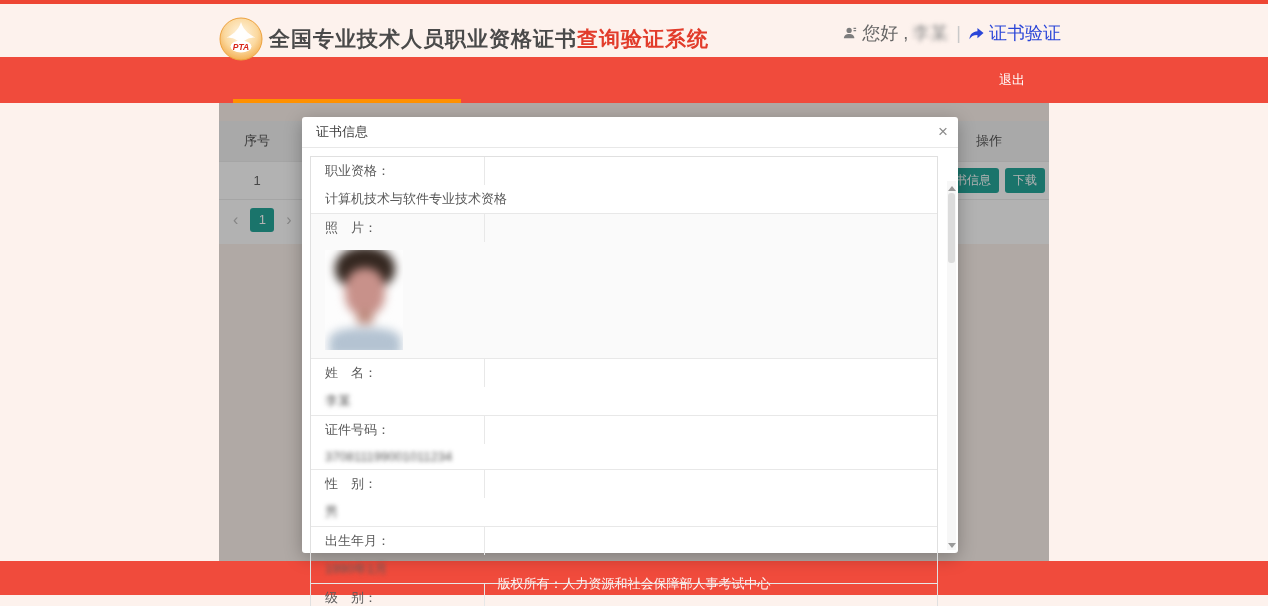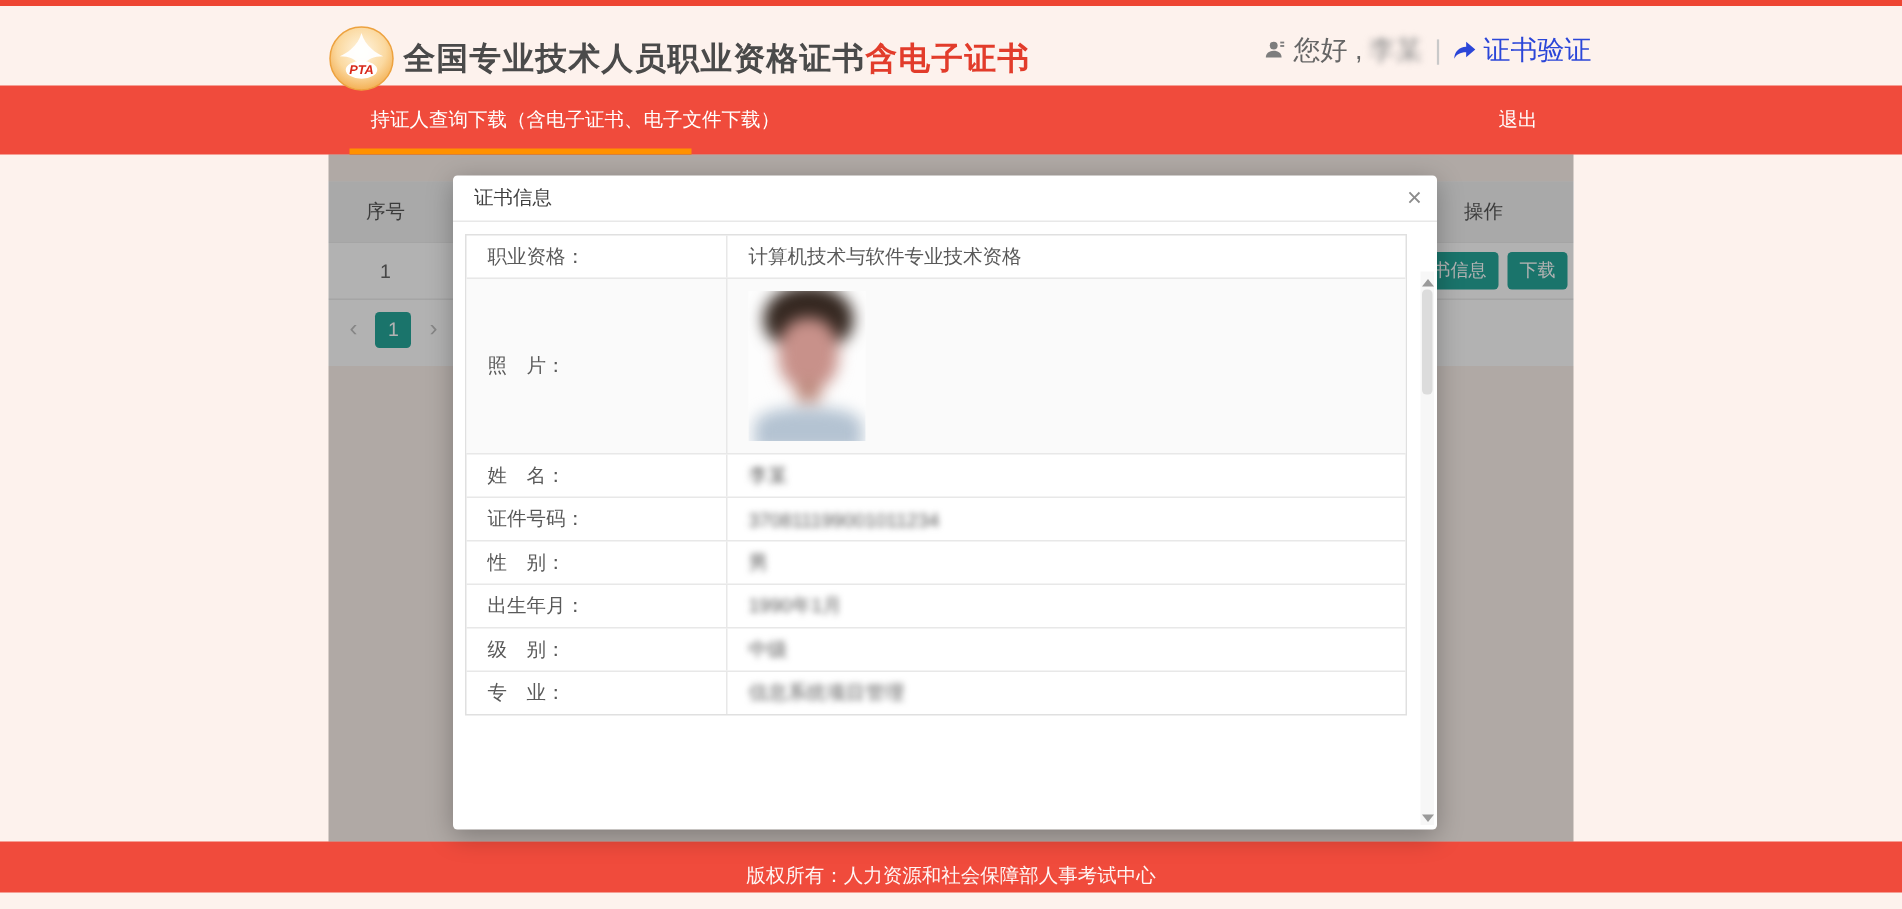--- a/index.html
+++ b/index.html
@@ -44,21 +44,21 @@
   .pagi-extra { color:#999; font-size:12px; }
 
   
   .overlay { position:absolute; inset:0; background:rgba(0,0,0,0.30); z-index:5; }
   .modal { position:absolute; left:83px; top:14px; width:656px; height:436px; background:#fff; z-index:10; border-radius:3px; box-shadow:0 4px 18px rgba(0,0,0,0.28); }
   .modal-head { height:31px; line-height:30px; padding:0 14px; font-size:13px; color:#404040; border-bottom:1px solid #e8e8e8; position:relative; }
   .modal-close { position:absolute; right:10px; top:0; font-size:17px; color:#8c8c8c; line-height:30px; cursor:pointer; }
   .modal-body { position:relative; padding:8px 20px 0 8px; height:405px; }
 
   .info-table { border:1px solid #e0e0e0; }
-  .irow { display:flex; border-top:1px solid #e8e8e8; min-height:27px; }
+  .irow { display:flex; border-top:1px solid #e8e8e8; min-height:27px;flex-direction:column; }
   .irow:first-child { border-top:none; }
   .ilabel { width:174px; padding:5px 0 5px 14px; font-size:13px; color:#595959; border-right:1px solid #e8e8e8; display:flex; align-items:center; }
   .ival { flex:1; padding:5px 14px; font-size:13px; color:#595959; display:flex; align-items:center; }
   .photo-row { background:#fafafa; min-height:112px; }
 
   .photo { width:78px; height:100px; position:relative; overflow:hidden; background:#fdfdfd; margin:3px 0; }
   .ph-blur { position:absolute; inset:-6px; filter:blur(5px); }
   .ph-hair { position:absolute; left:16px; top:2px; width:60px; height:44px; background:#342720; border-radius:50% 50% 45% 45%; }
   .ph-face { position:absolute; left:26px; top:24px; width:40px; height:48px; background:#c8918a; border-radius:45%; }
   .ph-neck { position:absolute; left:38px; top:66px; width:16px; height:14px; background:#bd8b7e; }
@@ -91,21 +91,21 @@
               <stop offset="100%" stop-color="#f1a33c"></stop>
             </radialGradient>
           </defs>
           <circle cx="22" cy="22" r="21" fill="url(#lg)" stroke="#eda23f" stroke-width="1"></circle>
           <path d="M22 5 C19.5 14 12 18.5 7.5 20.5 C14 20.5 18 22.5 22 27 C26 22.5 30 20.5 36.5 20.5 C32 18.5 24.5 14 22 5 Z" fill="#ffffff" opacity="0.95"></path>
           <ellipse cx="22" cy="29.5" rx="10.5" ry="6" fill="#ffffff"></ellipse>
           <text x="22" y="32.5" font-size="8.5" font-weight="bold" font-style="italic" fill="#d8281a" text-anchor="middle">PTA</text>
         </svg>
       </span>
       <span class="brand-title">
-        <span>全国专业技术人员职业资格证书</span><span class="red">含电子证书</span>
+        <span>全国专业技术人员职业资格证书</span><span class="red">查询验证系统</span>
       </span>
     </div>
     <div class="userbar">
       <span class="icon-user">
         <svg width="14" height="14" viewBox="0 0 16 16" fill="#7d7d7d">
           <circle cx="7" cy="5" r="3"></circle>
           <path d="M1 14 c0-3.3 2.7-5 6-5 s6 1.7 6 5 z"></path>
           <rect x="12" y="2" width="3" height="1.4"></rect>
           <rect x="12" y="4.6" width="3" height="1.4"></rect>
         </svg>
@@ -118,21 +118,20 @@
           <path d="M9 4 L9 0.5 L15.5 6 L9 11.5 L9 8 C4.5 8 2.2 9.6 0.5 12.5 C0.8 7.2 4 4.4 9 4 Z"></path>
         </svg>
       </span>
       <a class="verify-link" href="#">证书验证</a>
     </div>
   </div>
 </header>
 
 <nav class="navbar">
   <div class="container">
-    <span class="nav-tab">持证人查询下载（含电子证书、电子文件下载）</span>
     <span class="tab-underline"></span>
     <span class="nav-logout">退出</span>
   </div>
 </nav>
 
 <div class="content-wrap">
 
   <div class="table-card">
     <div class="thead">
       <span class="col-idx">序号</span>

